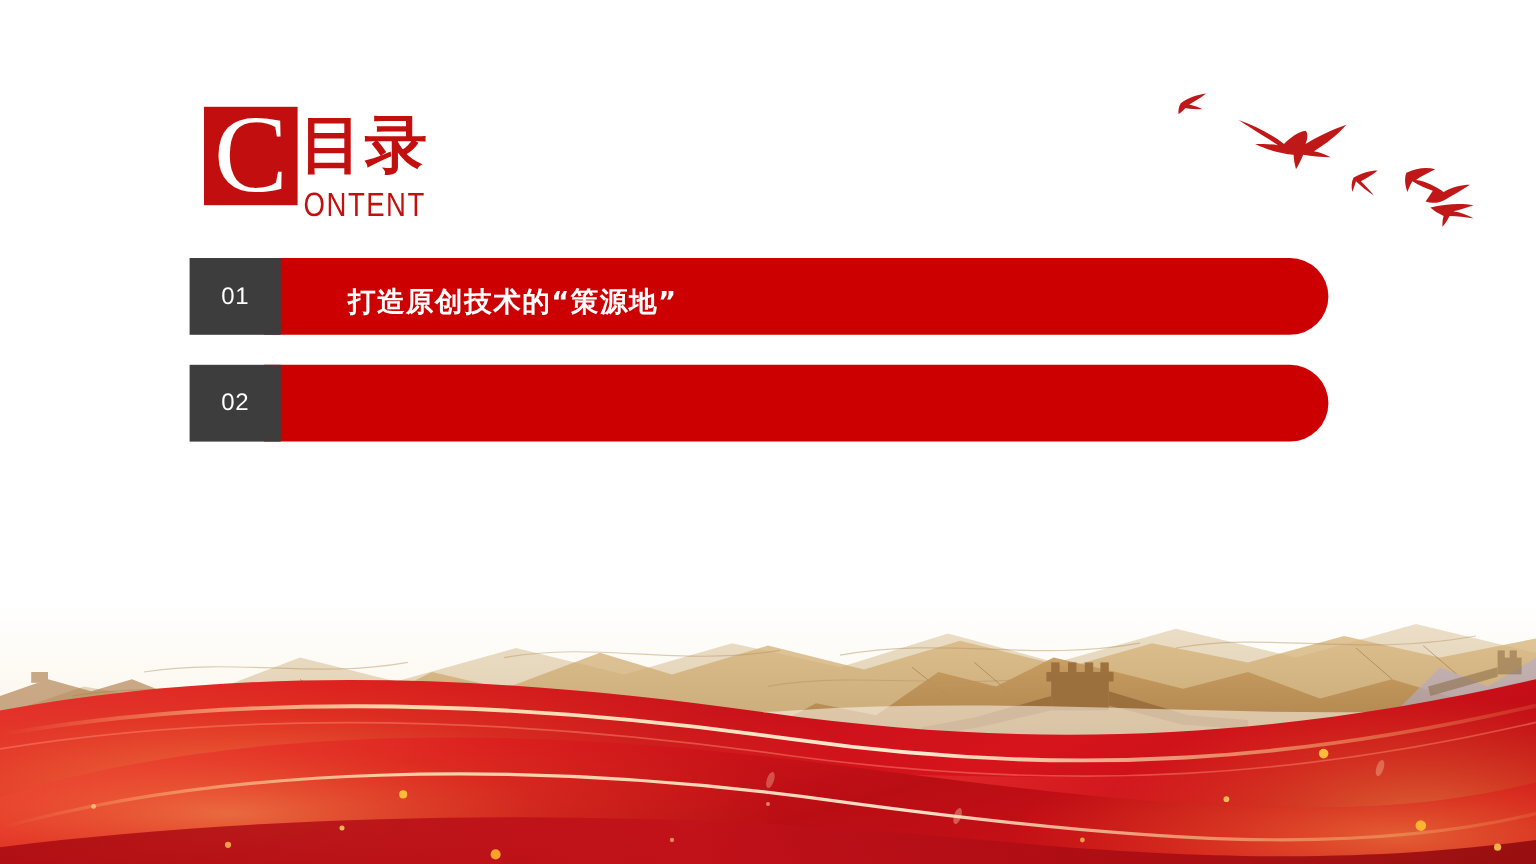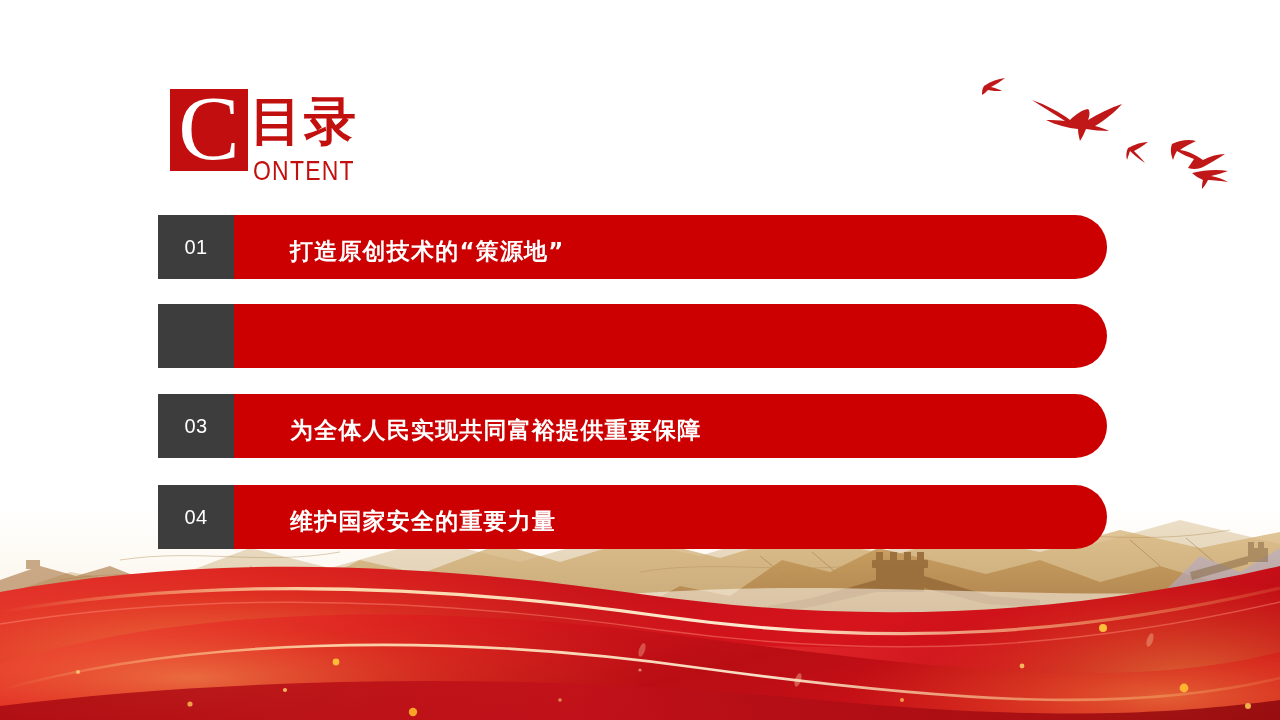--- a/index.html
+++ b/index.html
@@ -322,32 +322,19 @@
       <div class="row-arrow"></div>
       <div class="row-num"></div>
       <div class="row-num-label">01</div>
       <div class="row-text">打造原创技术的“策源地”</div>
     </div>
 
     <div class="row" id="row-1">
       <div class="row-bar"></div>
       <div class="row-arrow"></div>
       <div class="row-num"></div>
+      <div class="row-num-label">02</div>
     </div>
 
-    <div class="row" id="row-2">
-      <div class="row-bar"></div>
-      <div class="row-arrow"></div>
-      <div class="row-num"></div>
-      <div class="row-num-label">03</div>
-      <div class="row-text">为全体人民实现共同富裕提供重要保障</div>
-    </div>
-
-    <div class="row" id="row-3">
-      <div class="row-bar"></div>
-      <div class="row-arrow"></div>
-      <div class="row-num"></div>
-      <div class="row-num-label">04</div>
-      <div class="row-text">维护国家安全的重要力量</div>
-    </div>
+
 
   </div>
 </div>
 
 </body></html>

